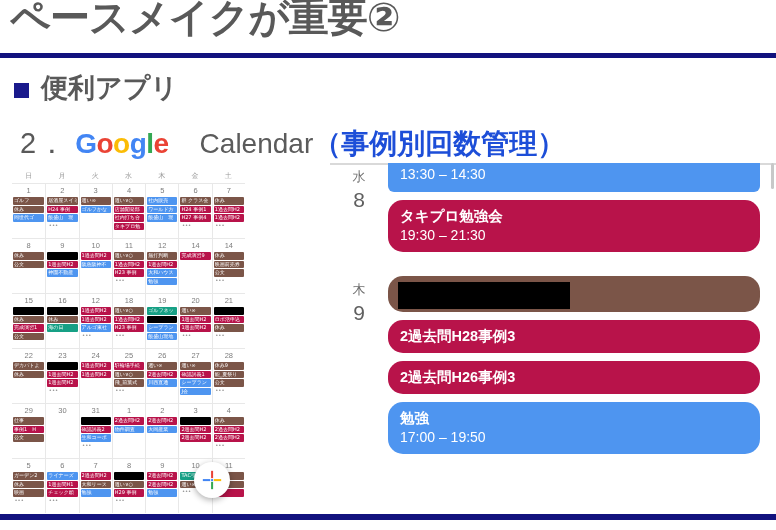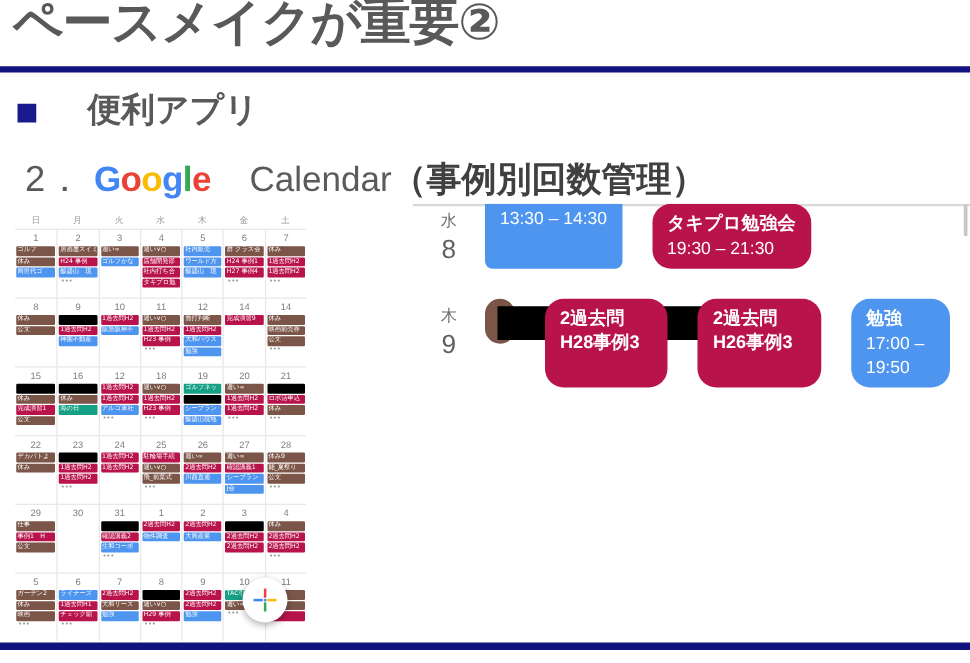--- a/index.html
+++ b/index.html
@@ -29,37 +29,37 @@
   
   .bullet-row{
     position:absolute;left:14px;top:70px;
     display:flex;align-items:center;gap:12px;
   }
   .bullet-square{
     width:15px;height:15px;background:#1a1a8c;display:block;
     margin-top:4px;
   }
   .bullet-text{
-    font-size:27px;font-weight:bold;color:#595959;margin-left:29px;
+    font-size:27px;font-weight:bold;color:#595959;
   }
 
   
   .gc-heading{
     position:absolute;left:20px;top:124px;
     display:flex;align-items:baseline;
     font-size:29px;color:#595959;white-space:nowrap;
   }
   .gc-num{font-weight:normal;letter-spacing:1px;}
   .glogo{font-size:28px;font-weight:bold;letter-spacing:-0.5px;margin:0 3px 0 8px;}
   .g-b{color:#4285F4;}
   .g-r{color:#EA4335;}
   .g-y{color:#FBBC05;}
   .g-g{color:#34A853;}
   .gc-rest{font-size:28px;color:#5b5b5b;margin-left:28px;}
-  .gc-jp{font-size:28px;color:#404040;font-weight:bold;}
+  .gc-jp{font-size:28px;color:#1d4ed8;font-weight:bold;}
 
   
   .month-cal{
     position:absolute;left:12px;top:168px;
     width:233px;height:345px;
     background:#ffffff;
     overflow:hidden;
   }
   .mc-head{
     display:grid;grid-template-columns:repeat(7,1fr);
@@ -123,21 +123,21 @@
   }
   .ag-day{
     display:flex;margin-bottom:2px;
   }
   .ag-daycol{
     width:58px;flex:0 0 58px;text-align:center;
     padding-top:4px;
   }
   .ag-dow{font-size:13px;color:#6f6f6f;line-height:20px;}
   .ag-dnum{font-size:21px;color:#5f5f5f;line-height:26px;font-weight:300;}
-  .ag-events{flex:1;display:flex;flex-direction:row;gap:24px;padding-right:16px;}
+  .ag-events{flex:1;display:flex;flex-direction:column;gap:8px;padding-right:16px;}
   .ev{
     border-radius:15px;color:#ffffff;
     padding:7px 12px;position:relative;
   }
   .ev-title{font-size:14.5px;font-weight:bold;line-height:19px;}
   .ev-time{font-size:14px;line-height:19px;font-weight:normal;}
   .ev-clip{border-radius:0 0 6px 6px;padding-top:2px;padding-bottom:8px;}
   .e-blue{background:#4e95f0;}
   .e-crim{background:#b8134a;}
   .e-brown{background:#7b5548;}

